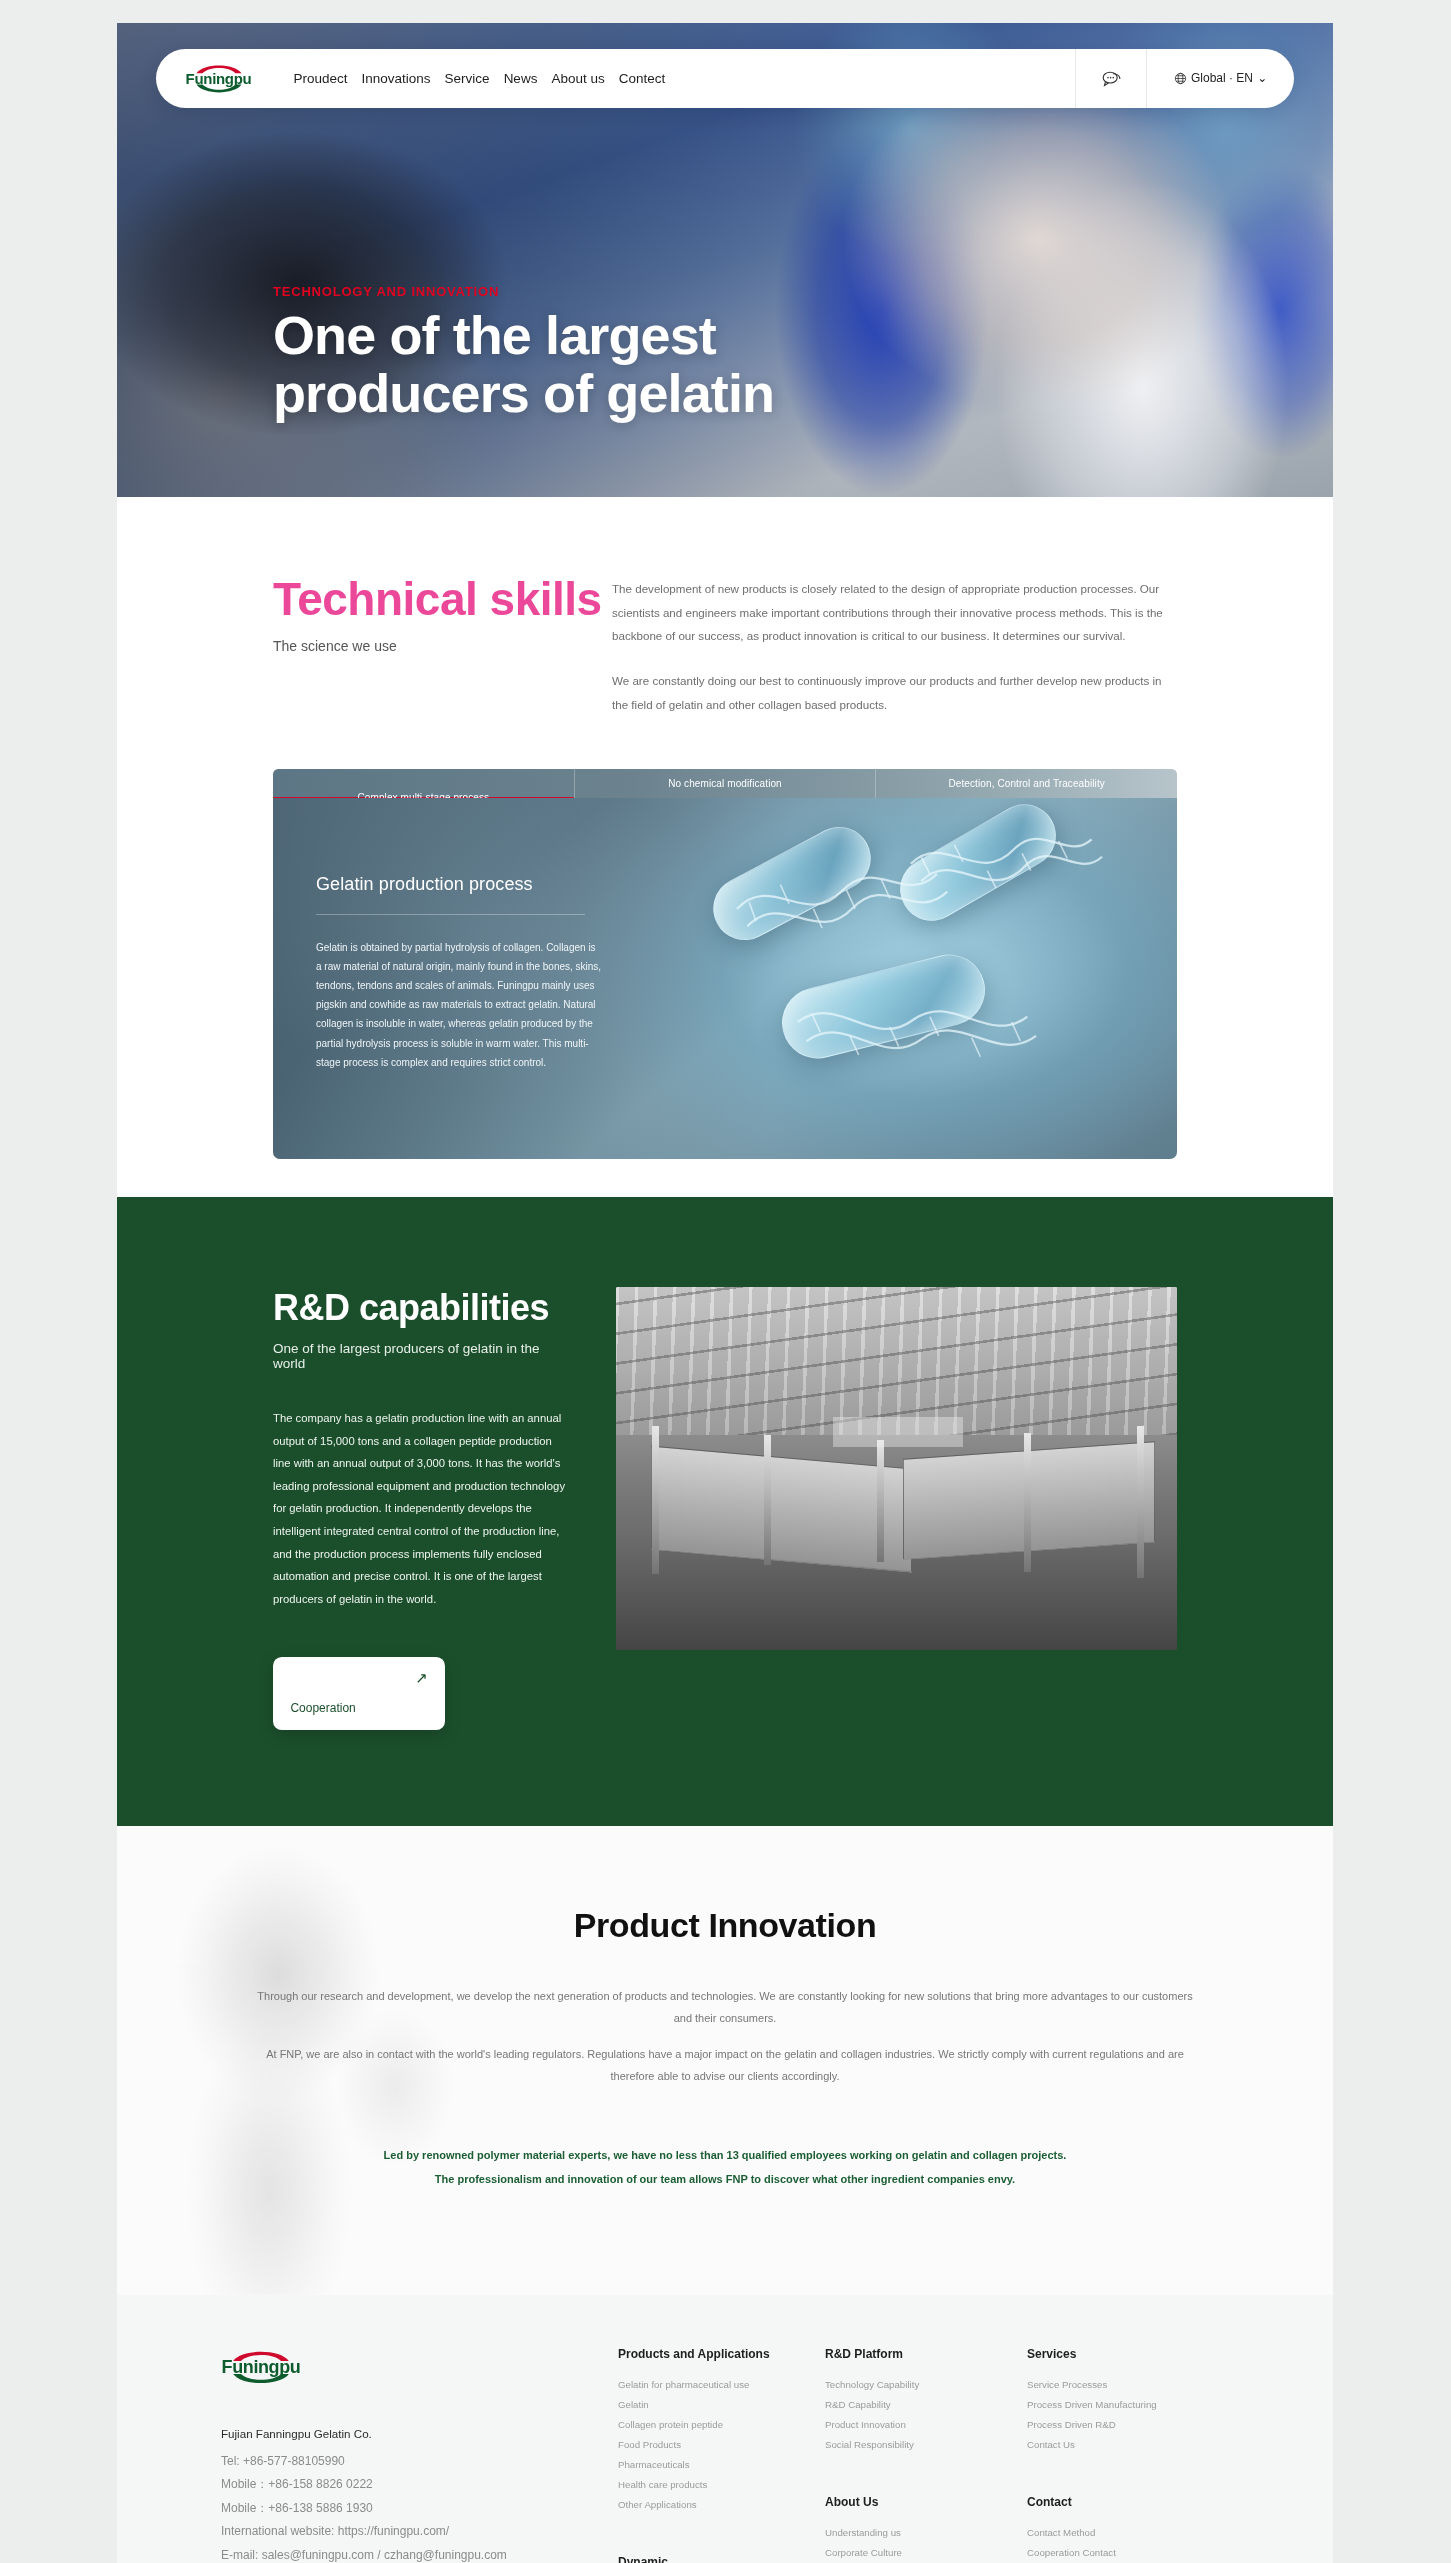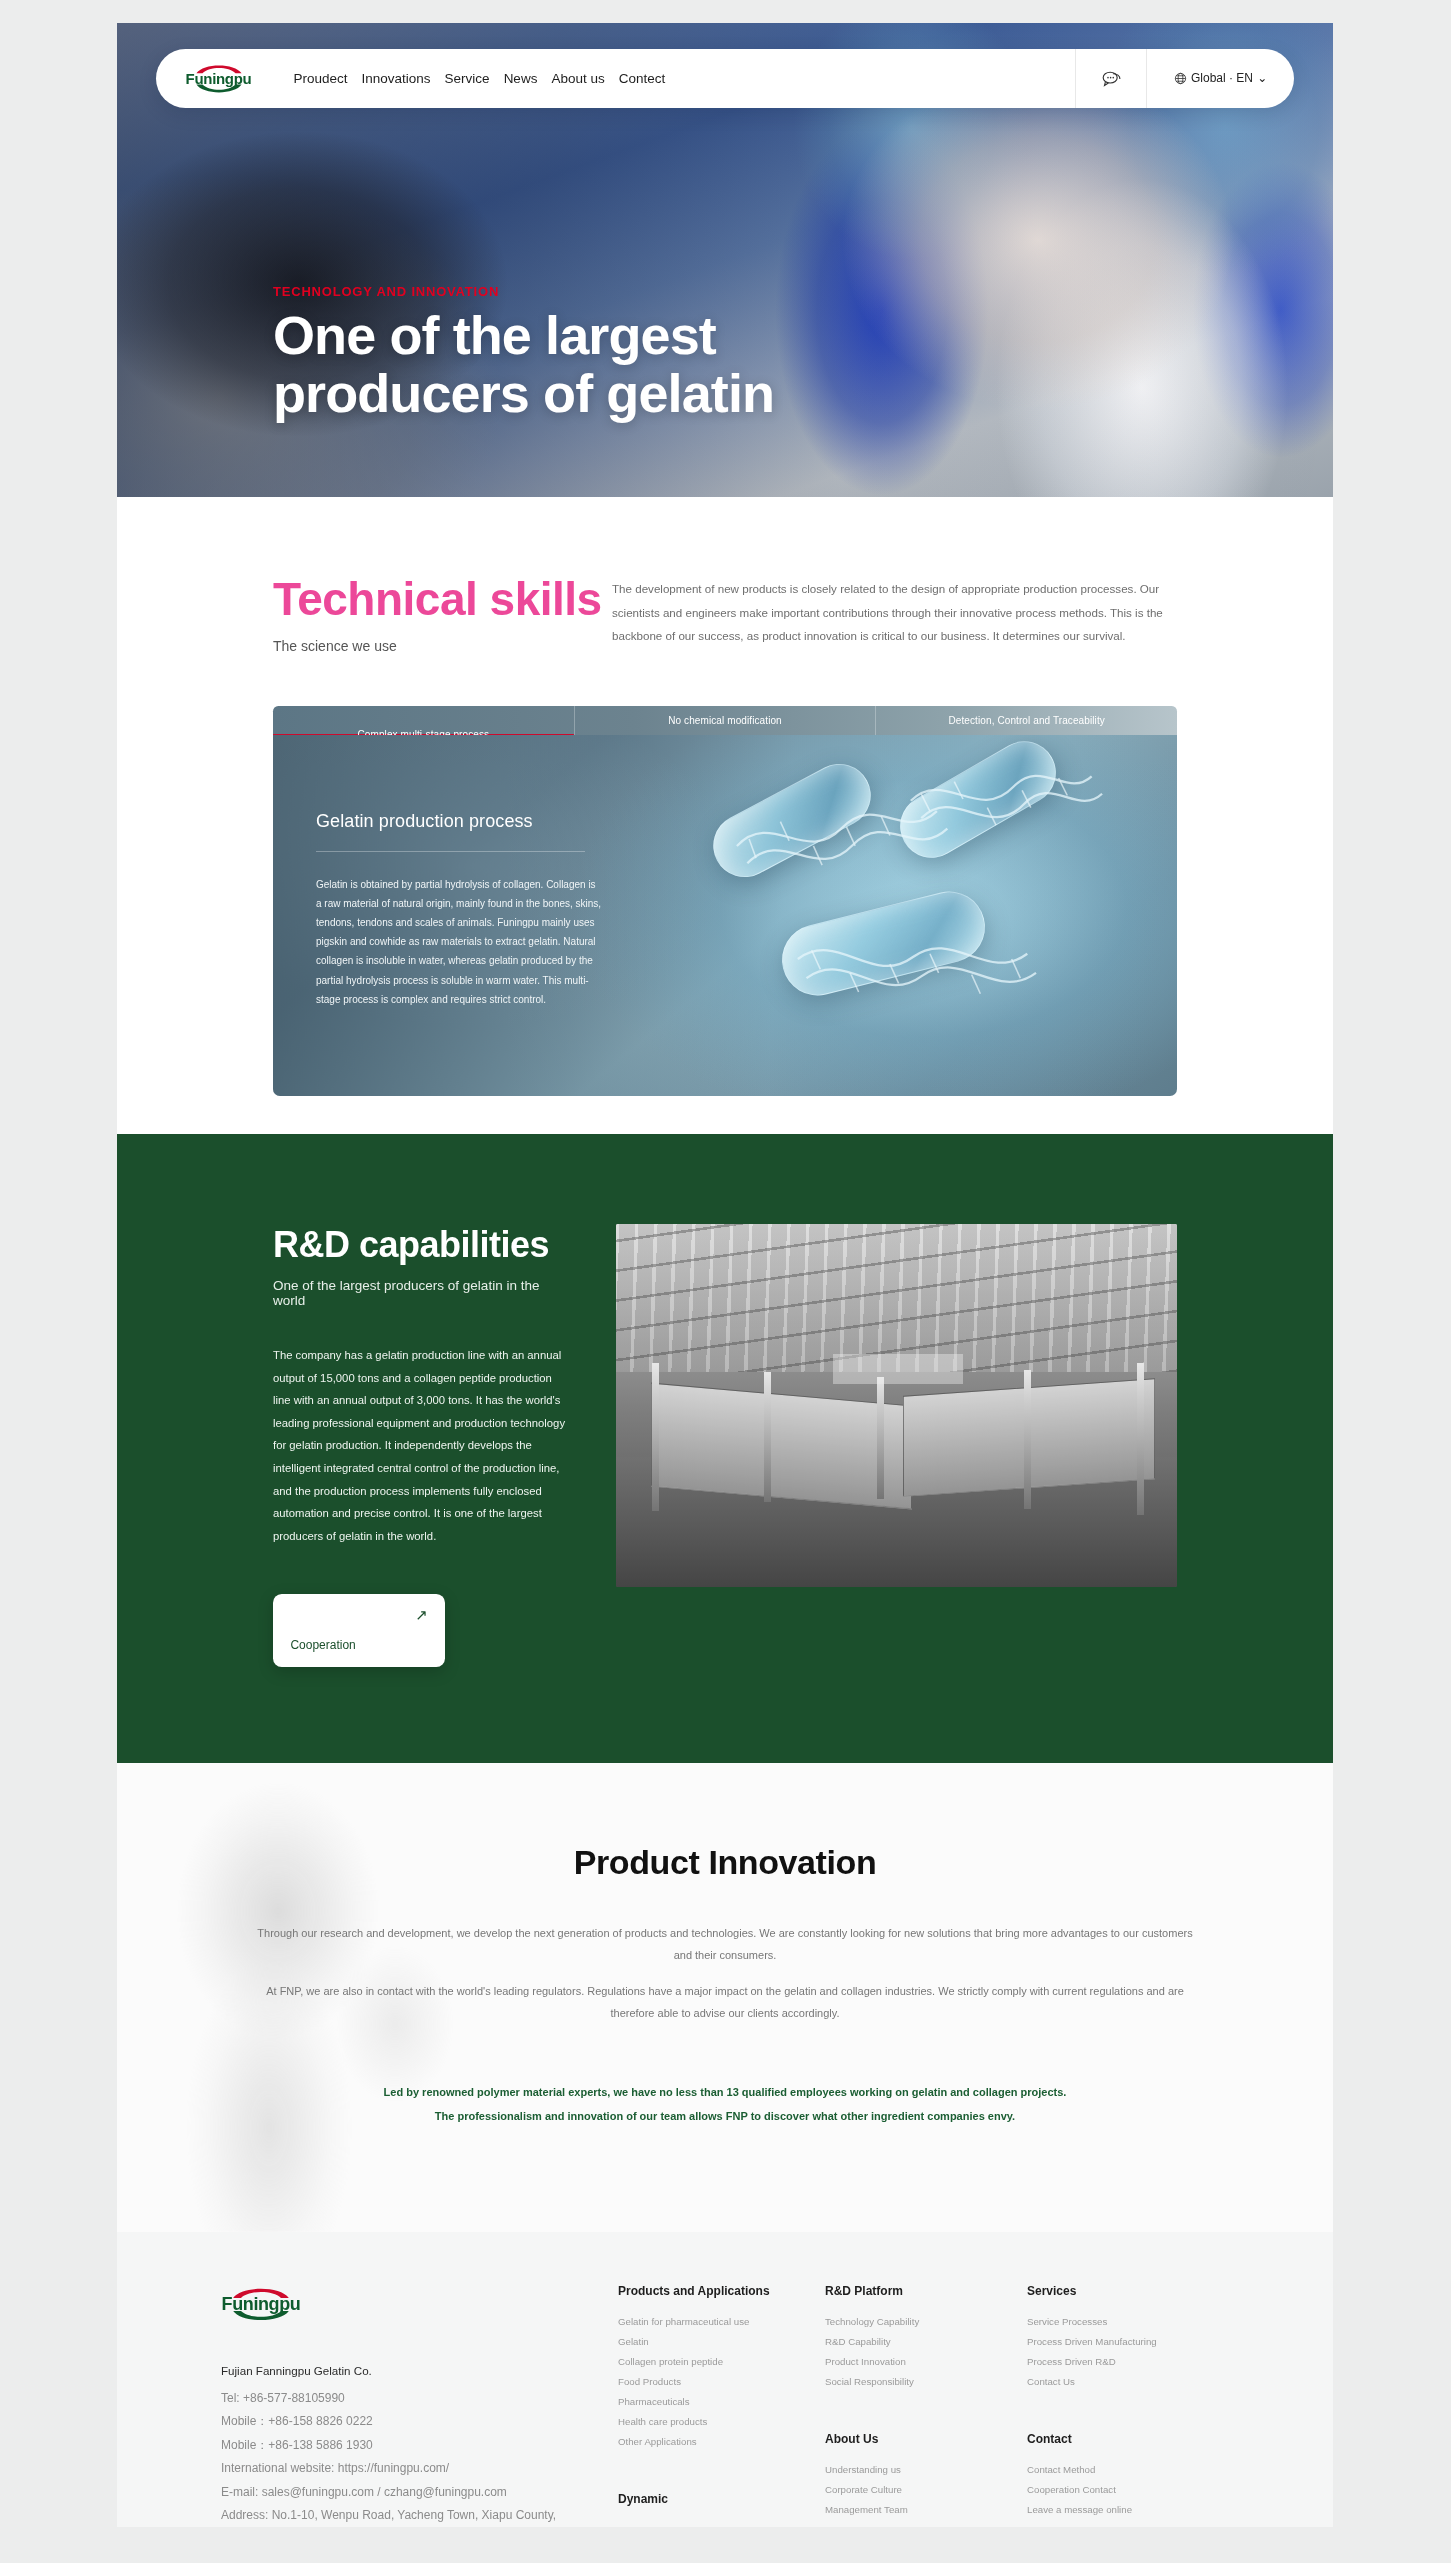--- a/index.html
+++ b/index.html
@@ -283,20 +283,21 @@
 </div>
 
 <div class="white-band">
   <div class="tech">
     <div class="tech-left">
       <div class="tech-h1">Technical skills</div>
       <div class="tech-sub">The science we use</div>
     </div>
     <div class="tech-right">
       <p>The development of new products is closely related to the design of appropriate production processes. Our scientists and engineers make important contributions through their innovative process methods. This is the backbone of our success, as product innovation is critical to our business. It determines our survival.</p>
+      <p>We are constantly doing our best to continuously improve our products and further develop new products in the field of gelatin and other collagen based products.</p>
     </div>
   </div>
 
   <div class="proc-wrap">
     <div class="proc-tabs">
       <div class="proc-tab active">Complex multi-stage process</div>
       <div class="proc-tab">No chemical modification</div>
       <div class="proc-tab">Detection, Control and Traceability</div>
     </div>
     <div class="proc-body">

